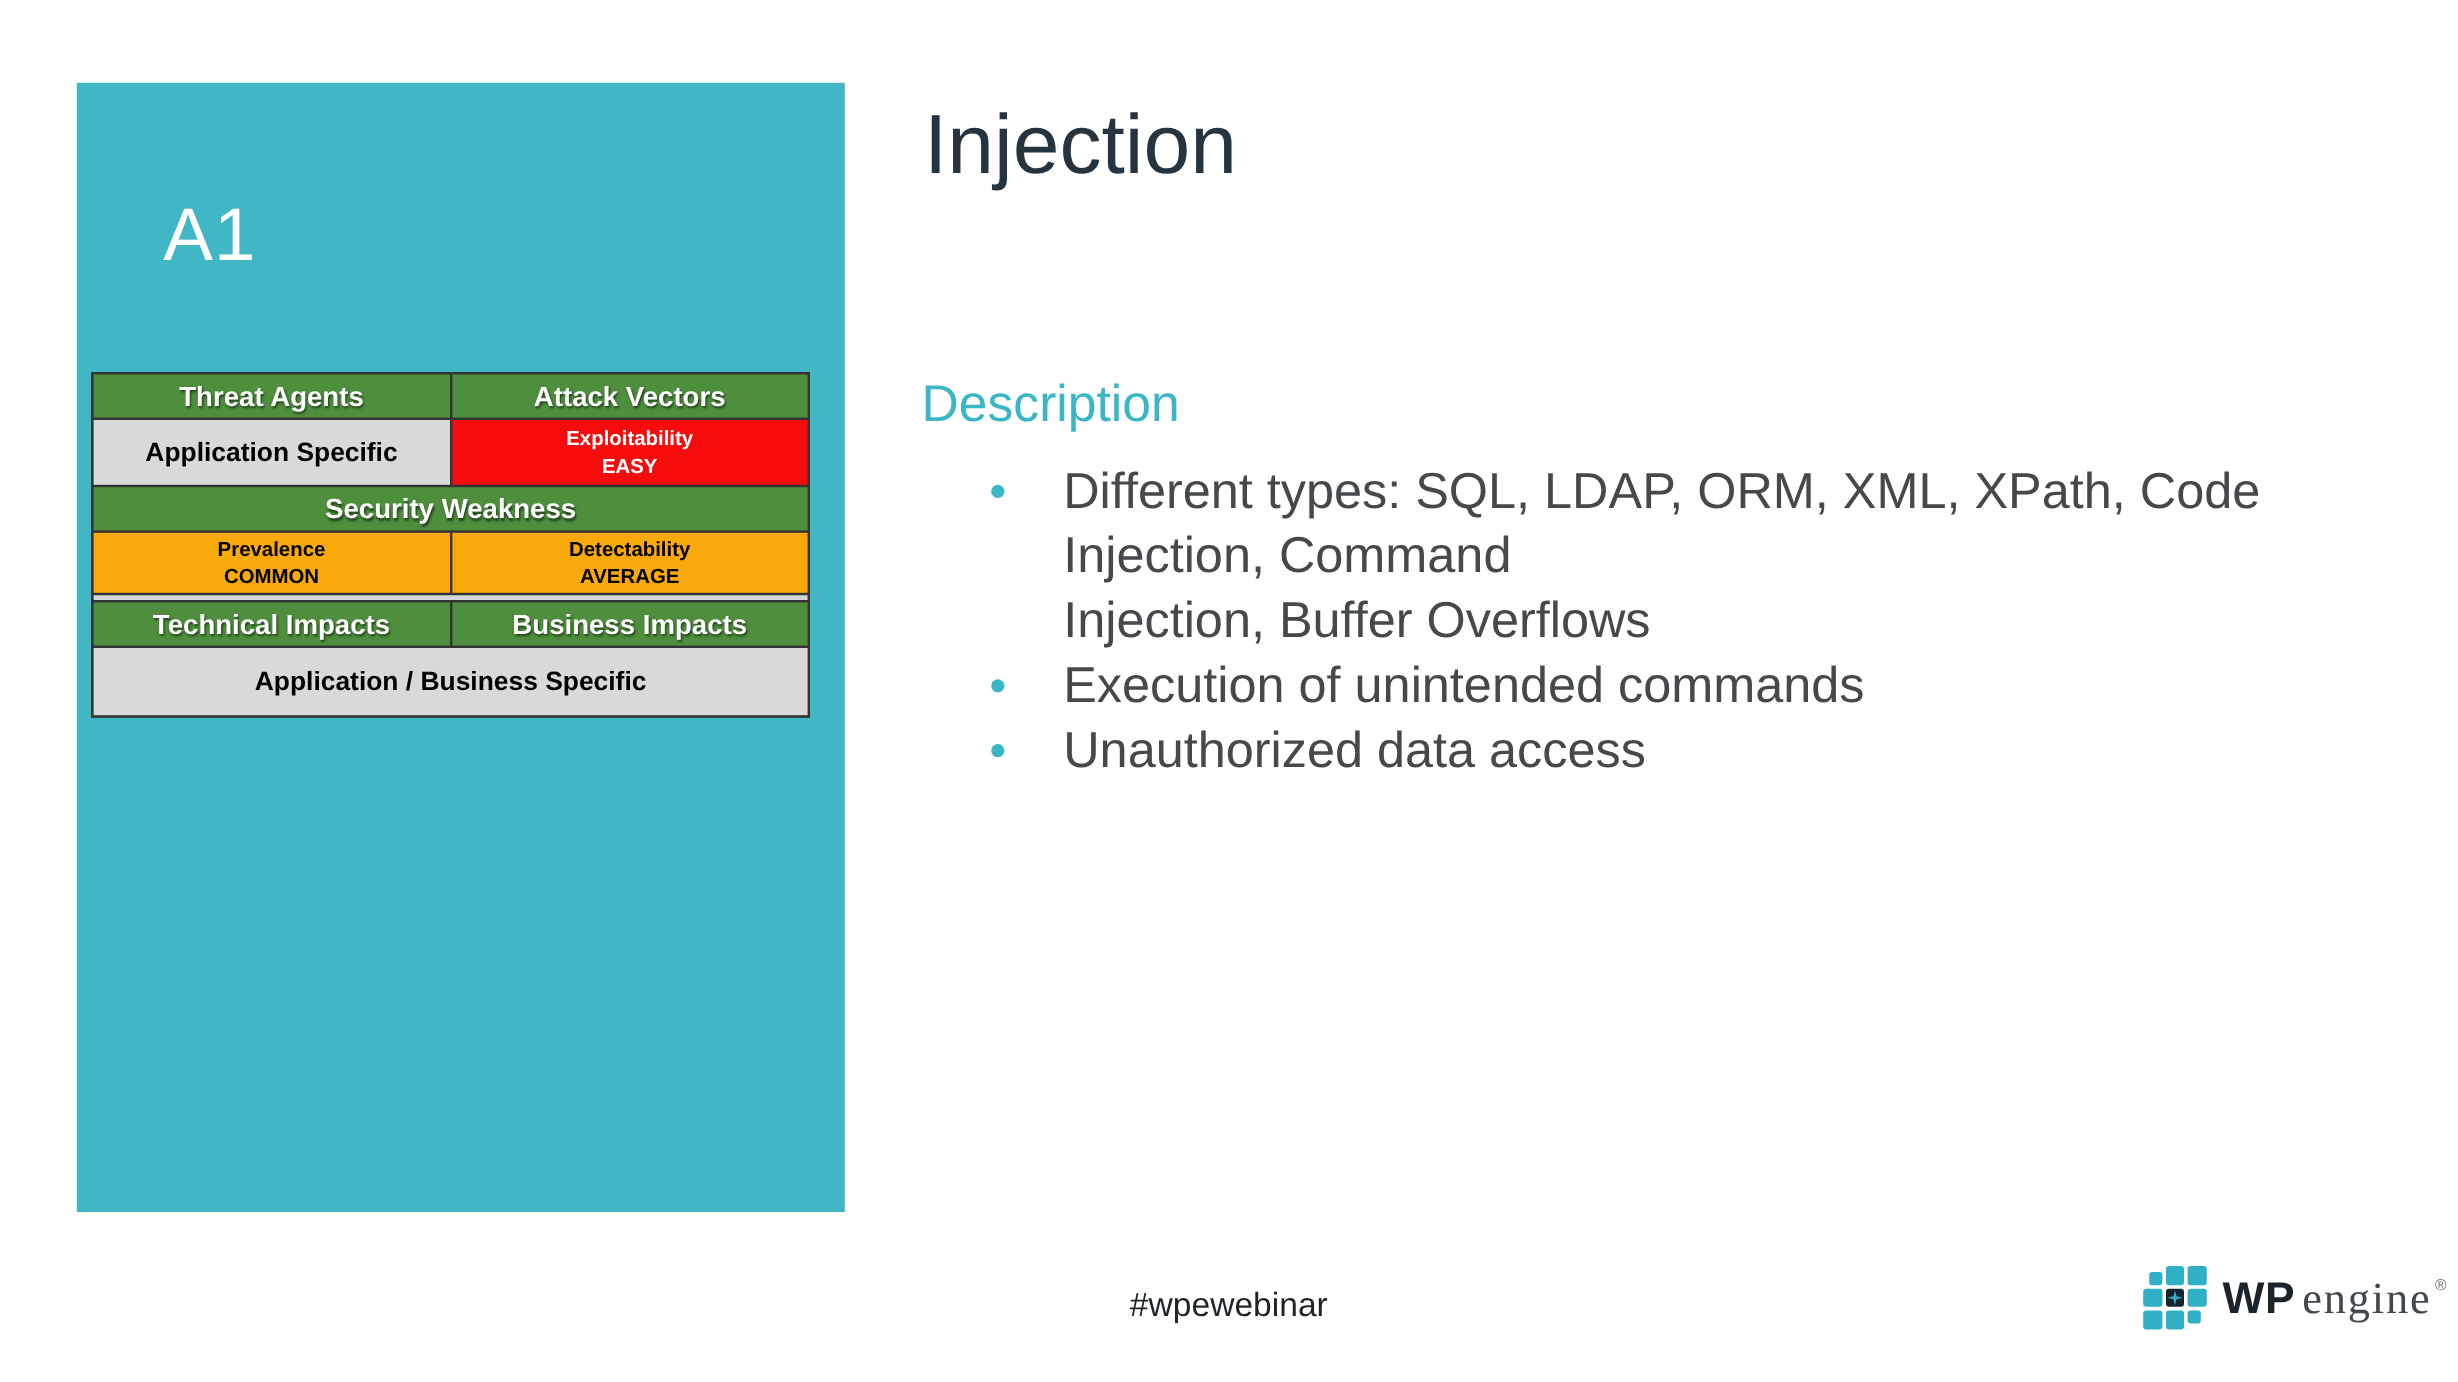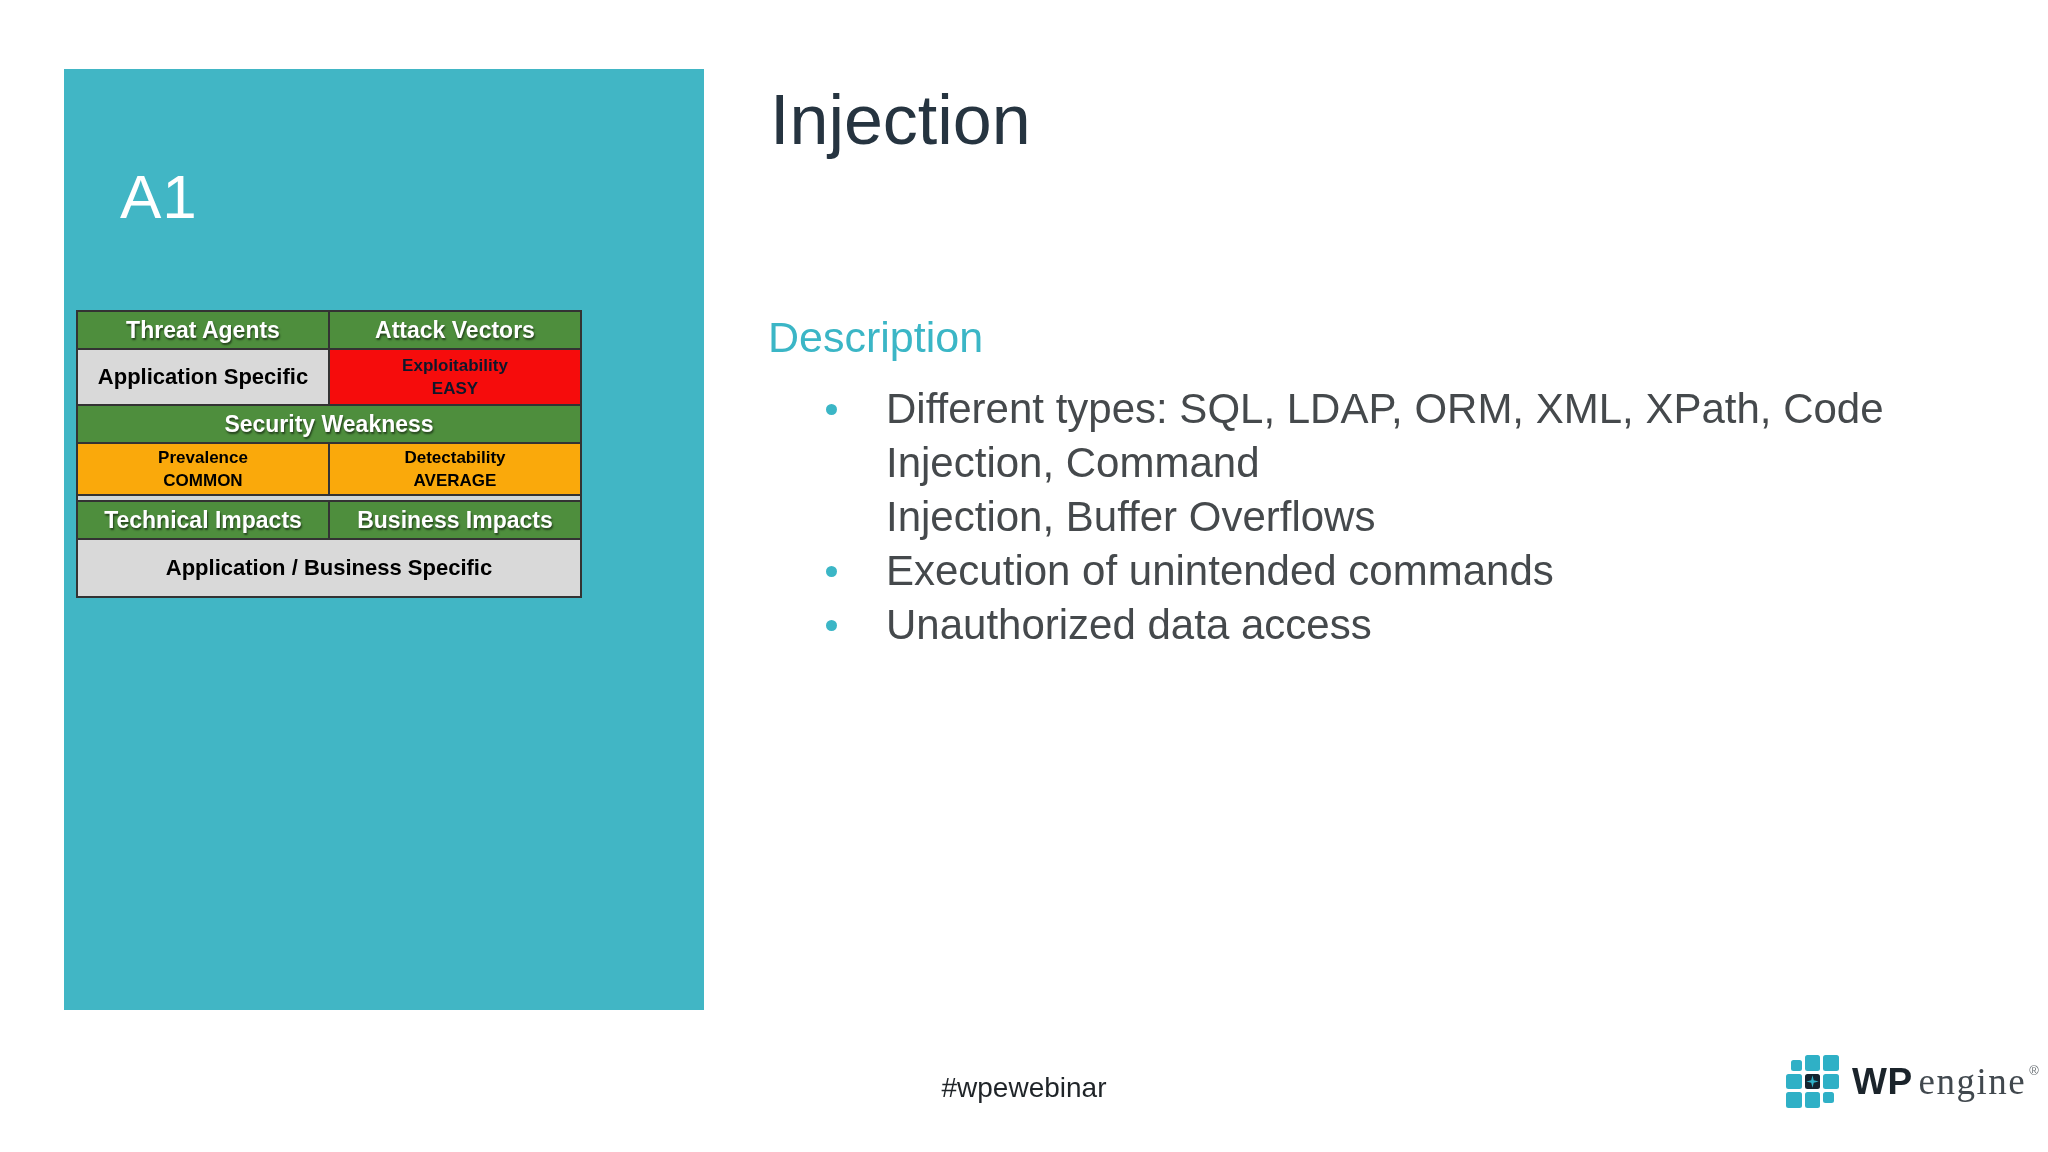--- a/index.html
+++ b/index.html
@@ -7,49 +7,49 @@
     width:2048px;height:1152px;position:relative;overflow:hidden;
     background:#ffffff;font-family:"Liberation Sans",sans-serif;
   }
 
   
   .left-panel{
     position:absolute;left:64px;top:69px;width:640px;height:941px;
     background:var(--panel-teal,#41B6C5);
   }
   .badge{
-    position:absolute;left:56px;top:97px;
+    position:absolute;left:72px;top:97px;
     font-size:62px;font-weight:300;color:#ffffff;line-height:1;
     letter-spacing:1px;
   }
 
   
   .risk-table{
-    position:absolute;left:12px;top:241px;width:506px;
+    position:absolute;left:12px;top:241px;width:599px;
     background:#333333;border:2px solid #333333;
     display:flex;flex-direction:column;row-gap:2px;
     box-sizing:border-box;
   }
   .rt-row{display:flex;column-gap:2px;}
   .rt-cell{
     flex:1 1 0;display:flex;flex-direction:column;
     align-items:center;justify-content:center;text-align:center;
     font-weight:bold;
   }
   .rt-head{
     background:var(--header-green,#4E8E3D);color:#ffffff;
     font-size:23px;height:36px;
     text-shadow:1px 2px 2px rgba(0,0,0,0.55);
   }
   .rt-span-head{height:36px;}
   .h-lg{height:54px;}
   .h-md{height:50px;}
   .h-lg2{height:56px;}
   .bg-neutral{background:var(--neutral-gray,#D9D9D9);color:#000;}
-  .bg-red{background:var(--alert-red,#F60C0C);color:#0f172a;}
+  .bg-red{background:var(--alert-red,#F60C0C);color:#ffffff;}
   .bg-orange{background:var(--warn-orange,#FAA90B);color:#000;}
   .single-line{font-size:22px;}
   .two-line{font-size:17px;line-height:23px;}
   .rt-gap{height:4px;background:#cfd7d8;}
 
   
   .title{
     position:absolute;left:770px;top:85px;margin:0;
     font-size:70px;font-weight:300;line-height:1;
     color:var(--title-dark,#263440);

